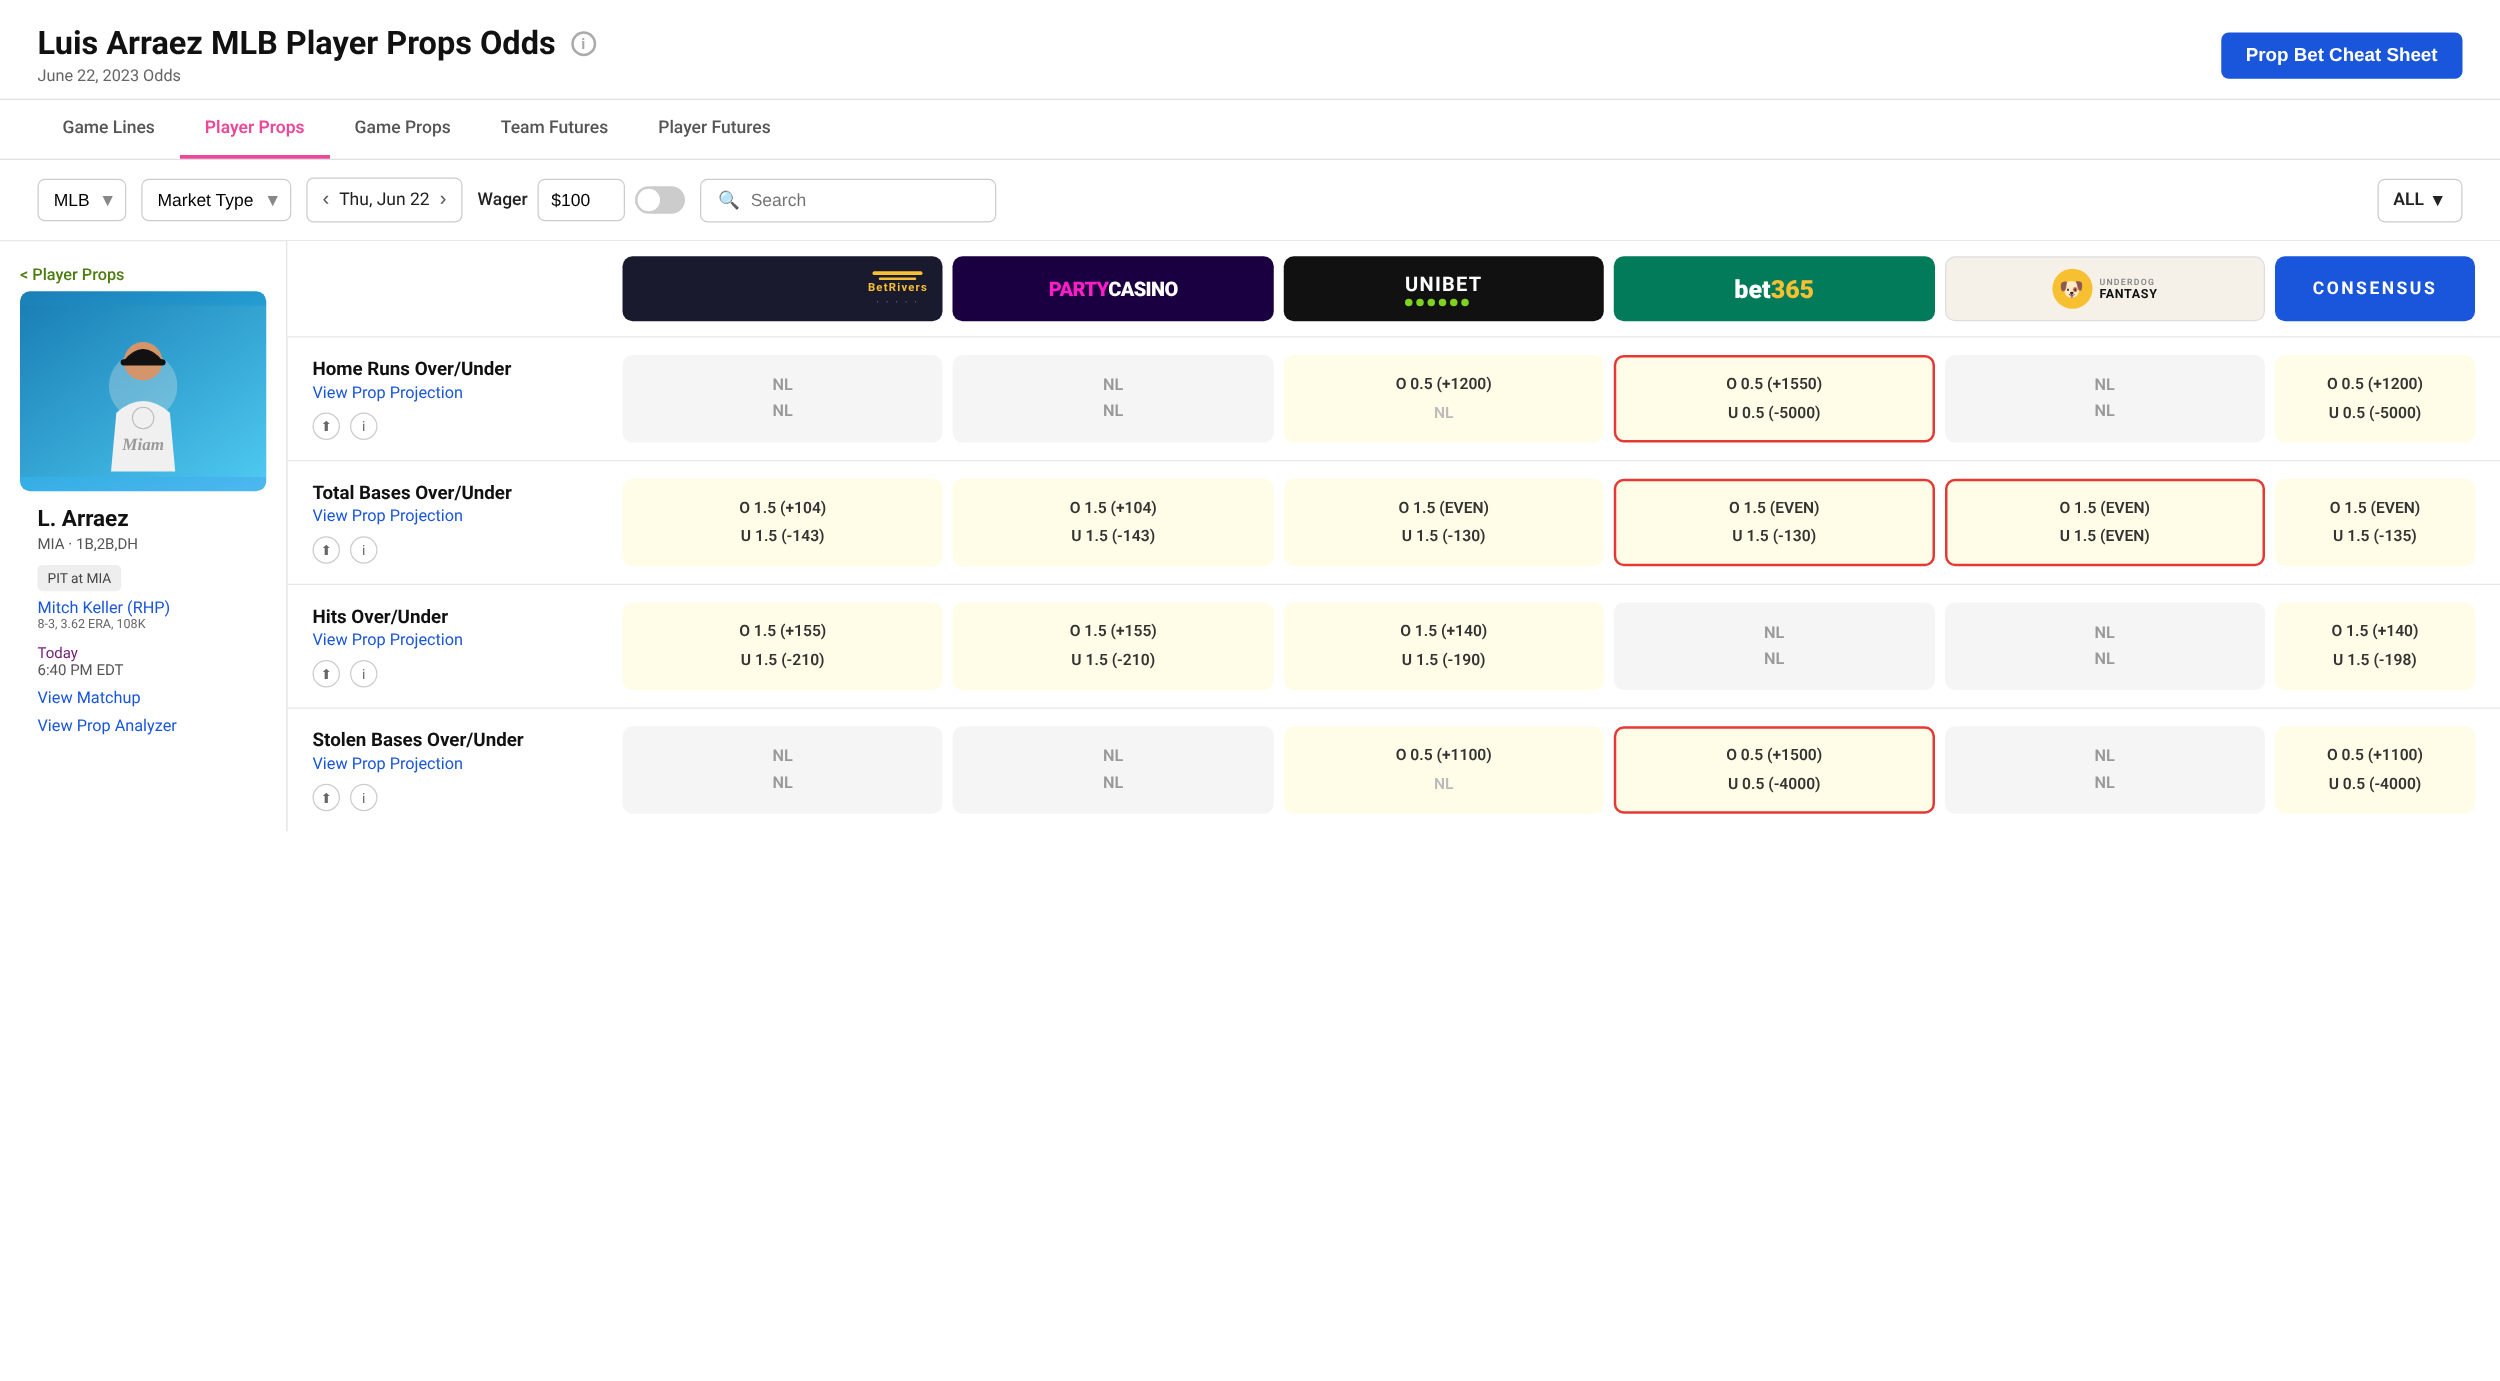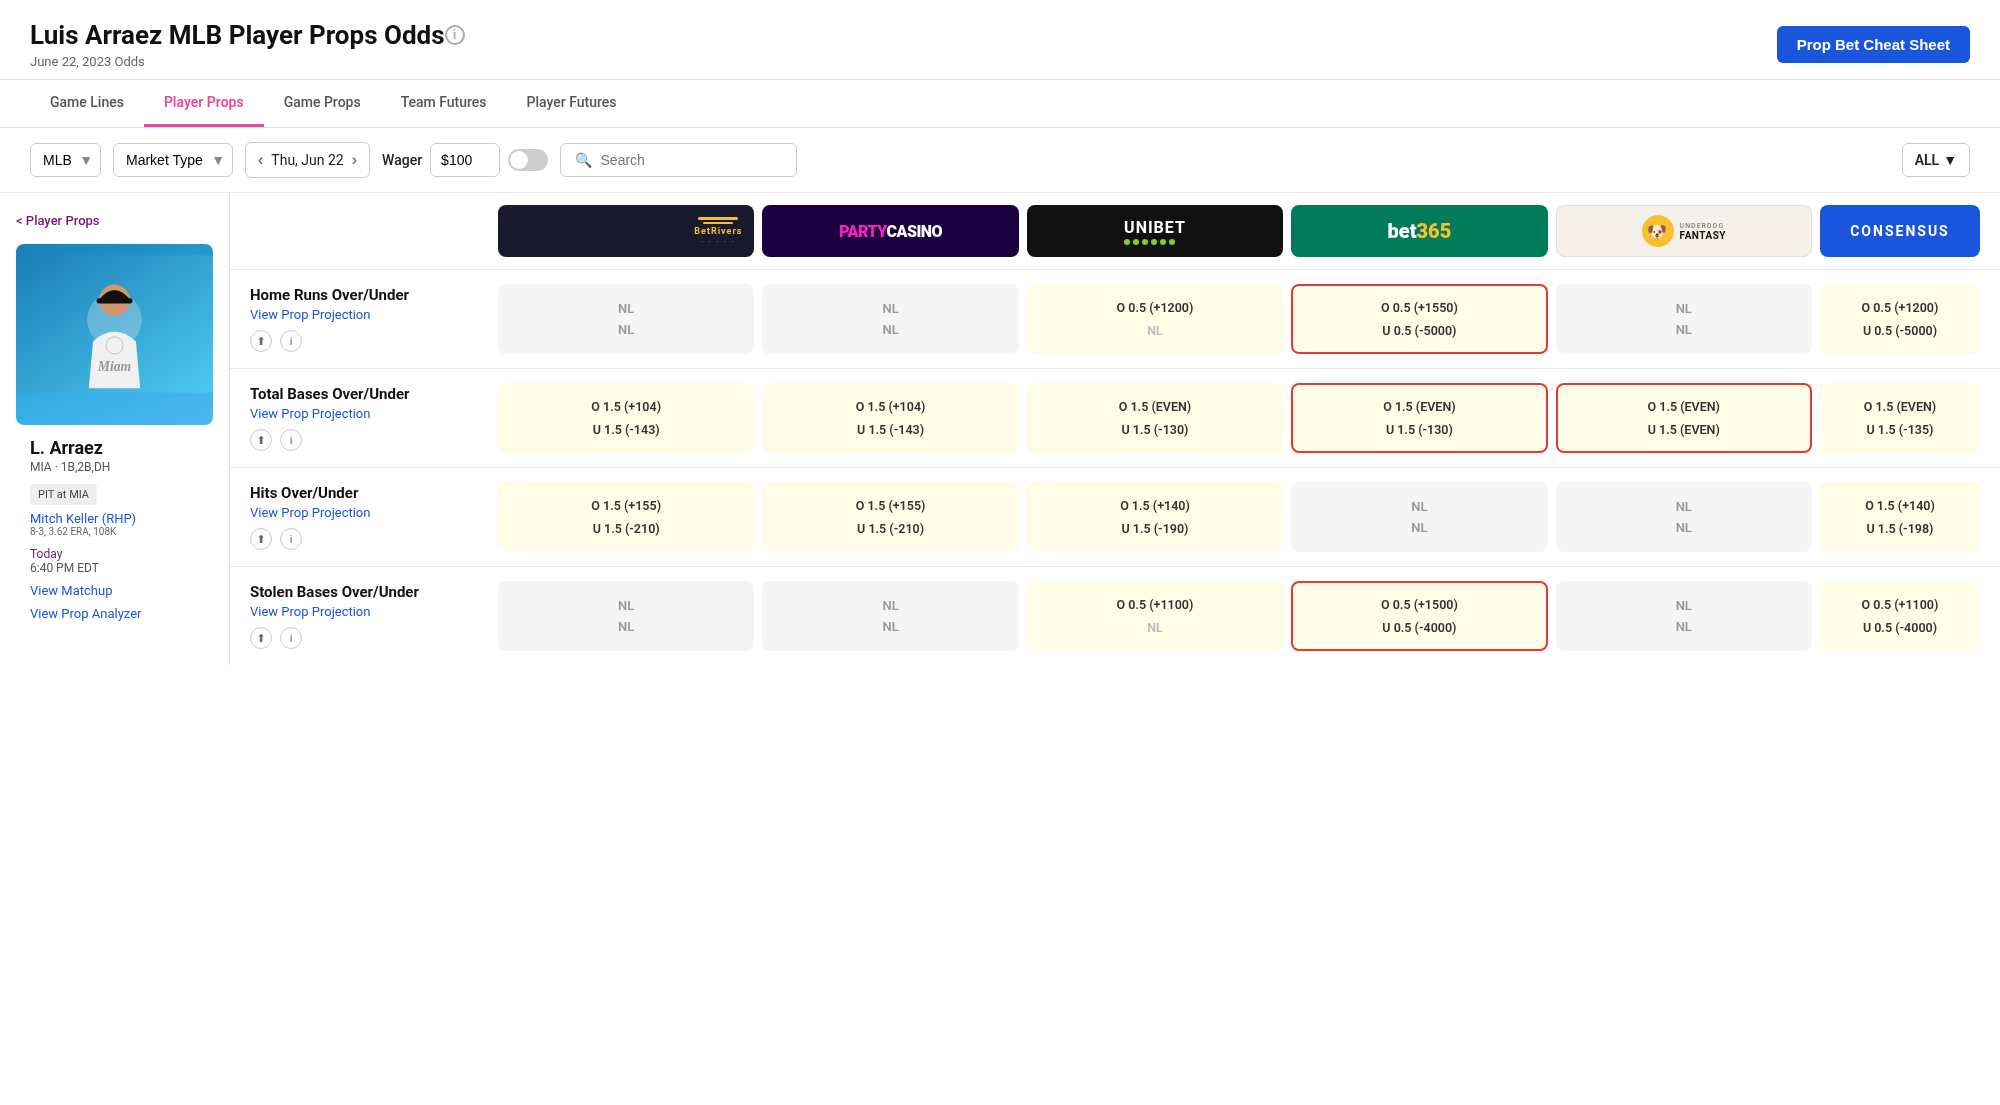--- a/index.html
+++ b/index.html
@@ -2,21 +2,21 @@
 <html><head>
   <meta charset="utf-8">
   <style>
     * { box-sizing: border-box; margin: 0; padding: 0; }
     body { font-family: -apple-system, BlinkMacSystemFont, 'Segoe UI', Roboto, sans-serif; background: #f0f2f5; color: #222; font-size: 14px; }
 
     .page-wrapper { background: #fff; min-height: 1105px; max-width: 2000px; margin: 0 auto; }
 
     
     .header { padding: 20px 30px 10px; border-bottom: 1px solid #e0e0e0; display: flex; align-items: flex-start; justify-content: space-between; }
-    .header-left h1 { font-size: 26px; font-weight: 700; color: #111; display: flex; align-items: center; gap: 0; }
+    .header-left h1 { font-size: 26px; font-weight: 700; color: #111; display: flex; align-items: center; gap: 12px; }
     .header-left .subtitle { font-size: 13px; color: #666; margin-top: 4px; }
     .info-icon { width: 20px; height: 20px; border: 2px solid #aaa; border-radius: 50%; display: inline-flex; align-items: center; justify-content: center; font-size: 12px; color: #aaa; font-weight: bold; cursor: pointer; }
     .prop-bet-btn { background: #1a56db; color: #fff; border: none; border-radius: 6px; padding: 10px 20px; font-size: 15px; font-weight: 600; cursor: pointer; white-space: nowrap; align-self: center; }
 
     
     .nav-tabs { padding: 0 30px; display: flex; gap: 0; border-bottom: 1px solid #e0e0e0; }
     .nav-tab { padding: 14px 20px; font-size: 14px; color: #555; cursor: pointer; border-bottom: 3px solid transparent; font-weight: 500; white-space: nowrap; }
     .nav-tab.active { color: #ec4899; border-bottom: 3px solid #ec4899; font-weight: 600; }
 
     
@@ -32,22 +32,22 @@
     .toggle::after { content: ''; position: absolute; width: 18px; height: 18px; background: #fff; border-radius: 50%; top: 2px; left: 2px; }
     .search-box { display: flex; align-items: center; gap: 8px; border: 1px solid #ccc; border-radius: 6px; padding: 8px 14px; background: #fff; min-width: 180px; }
     .search-box input { border: none; outline: none; font-size: 14px; width: 100%; background: transparent; }
     .all-select { margin-left: auto; display: flex; align-items: center; gap: 4px; border: 1px solid #ccc; border-radius: 6px; padding: 8px 12px; background: #fff; cursor: pointer; font-size: 14px; font-weight: 600; }
 
     
     .main { display: flex; }
 
     
     .sidebar { width: 230px; min-width: 230px; padding: 20px 16px; border-right: 1px solid #e0e0e0; }
-    .sidebar-back { font-size: 13px; color: #701a75; cursor: pointer; display: flex; align-items: center; gap: 4px; margin-bottom: 16px; font-weight: 500; }
-    .player-img-placeholder { width: 100%; height: 181px; background: linear-gradient(160deg, #1a7fb5, #29a9e0, #4db8f0); position: relative; overflow: hidden; border-radius: 8px; }
+    .sidebar-back { font-size: 13px; color: #4d7c0f; cursor: pointer; display: flex; align-items: center; gap: 4px; margin-bottom: 5px; font-weight: 500; }
+    .player-img-placeholder { width: 100%; height: 160px; background: linear-gradient(160deg, #1a7fb5, #29a9e0, #4db8f0); position: relative; overflow: hidden; border-radius: 8px; }
     .player-info { padding: 12px 14px; }
     .player-name { font-size: 18px; font-weight: 700; color: #111; }
     .player-team { font-size: 12px; color: #555; margin-top: 2px; }
     .matchup-badge { background: #eee; border-radius: 4px; padding: 4px 8px; font-size: 11px; color: #444; display: inline-block; margin-top: 10px; }
     .pitcher-name { font-size: 13px; color: #1a56db; margin-top: 6px; cursor: pointer; }
     .pitcher-stats { font-size: 10px; color: #666; }
     .game-time { font-size: 12px; color: #444; margin-top: 10px; font-weight: 600; }
     .game-time span { color: #701a75; font-weight: 400; }
     .view-link { font-size: 13px; color: #1a56db; cursor: pointer; display: block; margin-top: 8px; }
 

